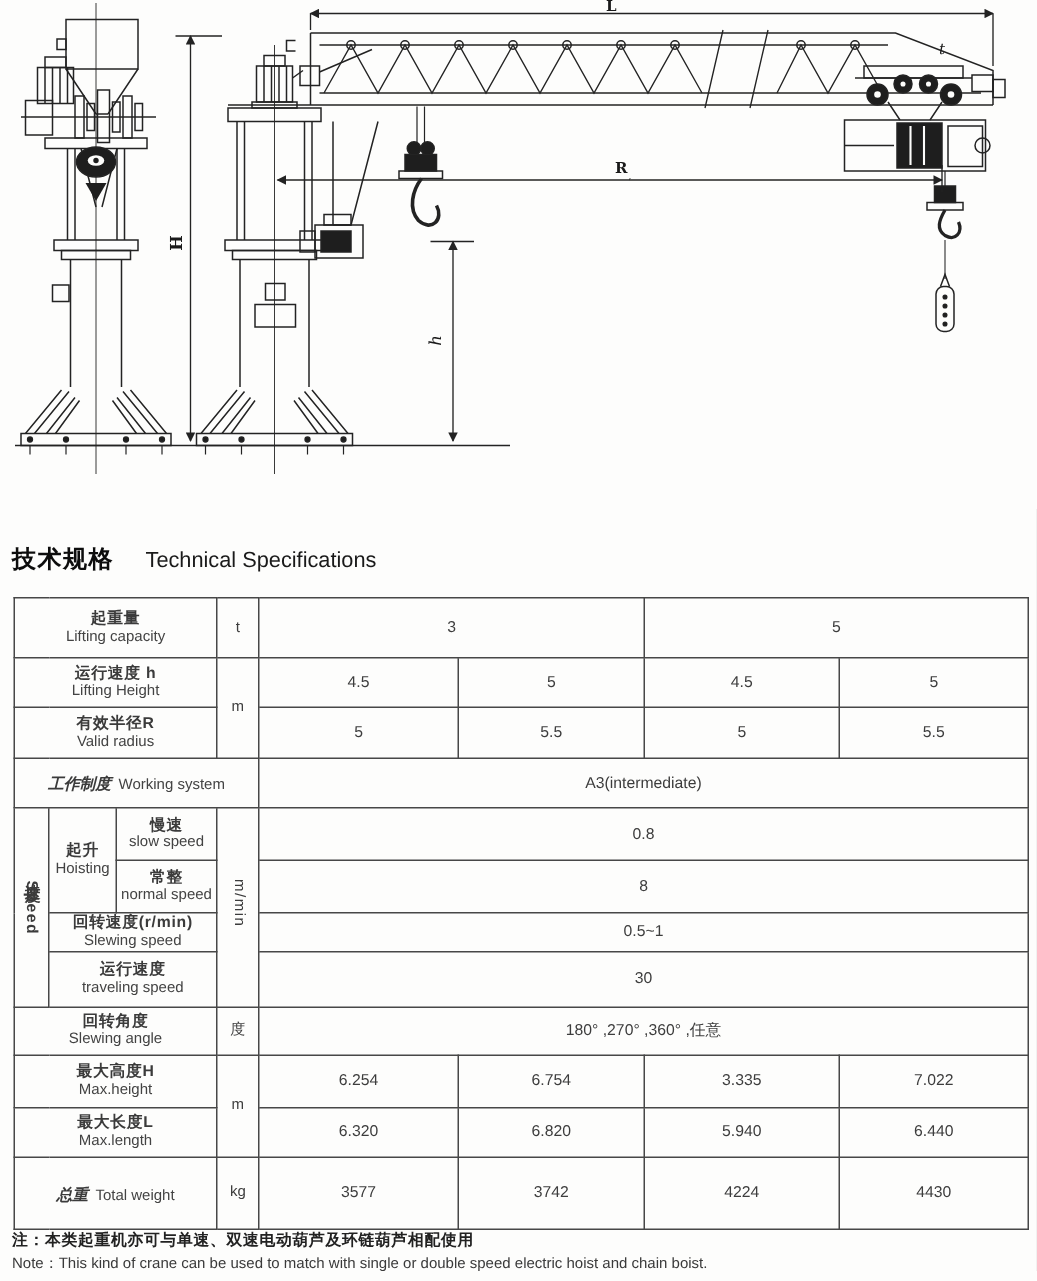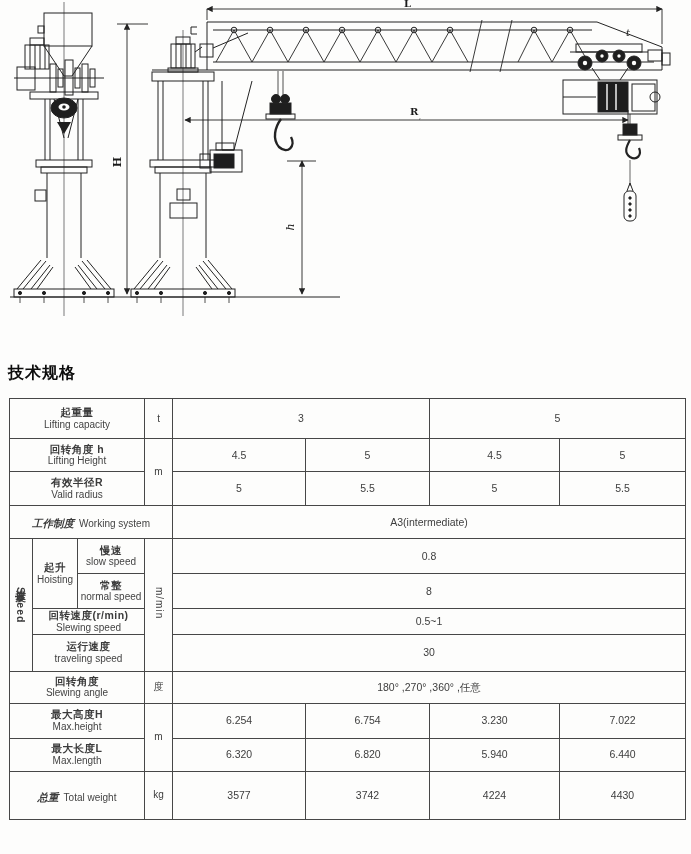--- a/index.html
+++ b/index.html
@@ -205,20 +205,21 @@
       <text x="121" y="162" font-size="11" font-weight="bold" text-anchor="middle" transform="rotate(-90 121 162)">H</text>
       <text x="294" y="227" font-size="11" font-style="italic" text-anchor="middle" transform="rotate(-90 294 227)">h</text>
       <text x="410" y="115" font-size="10" font-weight="bold">R</text>
       <text x="419" y="119" font-size="6">,</text>
       <text x="626" y="36" font-size="10" font-style="italic">t</text>
     </g>
   </svg>
 
   <div id="title">
     <span class="t-zh">技术规格</span>
+    <span class="t-en">Technical Specifications</span>
   </div>
 
   <table class="spec">
     <colgroup>
       <col style="width:23px">
         <col style="width:45px">
         <col style="width:67px">
         <col style="width:28px">
       <col style="width:133px">
         <col style="width:124px">
@@ -232,21 +233,21 @@
         <span class="zh">起重量</span>
         <span class="en">Lifting capacity</span>
       </td>
       <td class="unit">t</td>
       <td colspan="2" class="val">3</td>
       <td colspan="2" class="val">5</td>
     </tr>
 
     <tr style="height:33px">
       <td colspan="3">
-        <span class="zh">回转角度 h</span>
+        <span class="zh">运行速度 h</span>
         <span class="en">Lifting Height</span>
       </td>
       <td rowspan="2" class="unit">m</td>
       <td class="val">4.5</td>
       <td class="val">5</td>
       <td class="val">4.5</td>
       <td class="val">5</td>
     </tr>
 
     <tr style="height:34px">
@@ -319,21 +320,21 @@
     </tr>
 
     <tr style="height:35px">
       <td colspan="3">
         <span class="zh">最大高度H</span>
         <span class="en">Max.height</span>
       </td>
       <td rowspan="2" class="unit">m</td>
       <td class="val">6.254</td>
       <td class="val">6.754</td>
-      <td class="val">3.230</td>
+      <td class="val">3.335</td>
       <td class="val">7.022</td>
     </tr>
 
     <tr style="height:33px">
       <td colspan="3">
         <span class="zh">最大长度L</span>
         <span class="en">Max.length</span>
       </td>
       <td class="val">6.320</td>
       <td class="val">6.820</td>
@@ -347,14 +348,18 @@
       </td>
       <td class="unit">kg</td>
       <td class="val">3577</td>
       <td class="val">3742</td>
       <td class="val">4224</td>
       <td class="val">4430</td>
     </tr>
   </tbody>
     </table>
 
+  <div id="note">
+    <div class="n-zh">注：本类起重机亦可与单速、双速电动葫芦及环链葫芦相配使用</div>
+    <div class="n-en">Note：This kind of crane can be used to match with single or double speed electric hoist and chain boist.</div>
+  </div>
 
 </div>
 
 </body></html>

